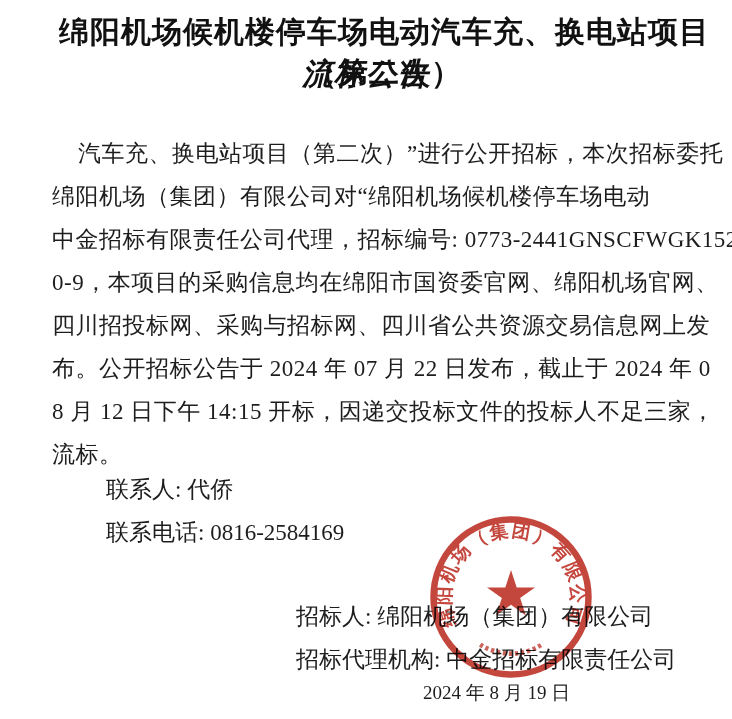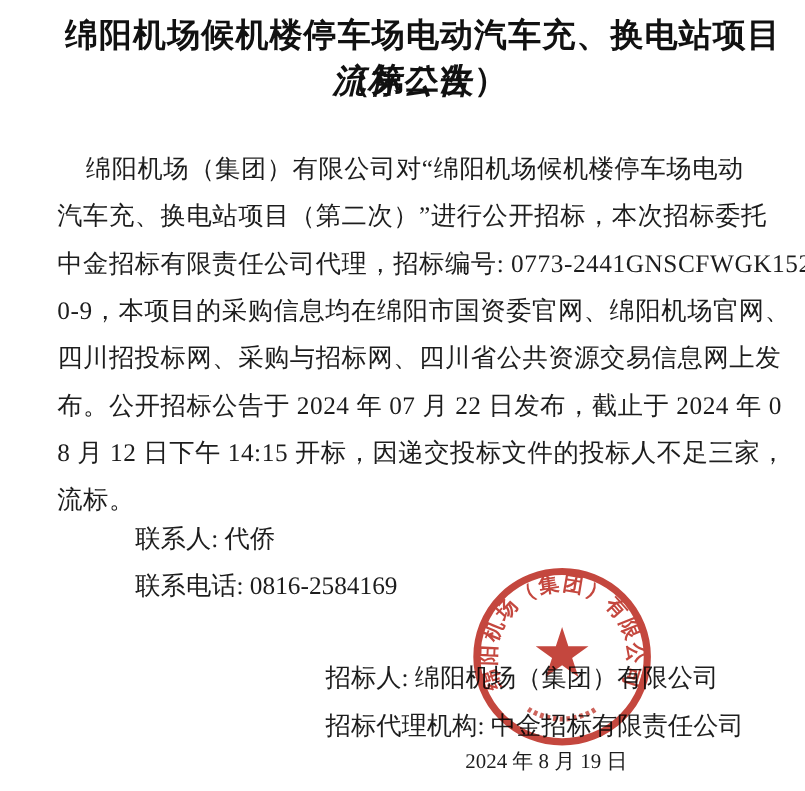--- a/index.html
+++ b/index.html
@@ -30,21 +30,21 @@
     width: 614px;
     font-size: 23px;
     line-height: 43px;
     letter-spacing: 0.5px;
   }
   .paragraph .bodyline { height: 43px; white-space: nowrap; }
   .paragraph .bodyline:first-child { text-indent: 26px; }
 
   .contact-block {
     position: absolute;
-    left: 123px; top: 468px;
+    left: 106px; top: 468px;
     font-size: 23px;
     line-height: 43px;
   }
 
   .signature-block {
     position: absolute;
     left: 296px; top: 595px;
     font-size: 23px;
     line-height: 43px;
   }
@@ -68,22 +68,22 @@
 </head>
 <body>
 
 <div class="page">
 
   <div class="title title-line1">绵阳机场候机楼停车场电动汽车充、换电站项目（第二次）</div>
 
   <div class="title title-line2">流标公告</div>
 
   <div class="paragraph">
+      <div class="bodyline">汽车充、换电站项目（第二次）”进行公开招标，本次招标委托</div>
       <div class="bodyline">绵阳机场（集团）有限公司对“绵阳机场候机楼停车场电动</div>
-      <div class="bodyline">汽车充、换电站项目（第二次）”进行公开招标，本次招标委托</div>
       <div class="bodyline">中金招标有限责任公司代理，招标编号: 0773-2441GNSCFWGK152</div>
       <div class="bodyline">0-9，本项目的采购信息均在绵阳市国资委官网、绵阳机场官网、</div>
       <div class="bodyline">四川招投标网、采购与招标网、四川省公共资源交易信息网上发</div>
       <div class="bodyline">布。公开招标公告于 2024 年 07 月 22 日发布，截止于 2024 年 0</div>
       <div class="bodyline">8 月 12 日下午 14:15 开标，因递交投标文件的投标人不足三家，</div>
       <div class="bodyline">流标。</div>
     </div>
 
   <div class="contact-block">
     <div>联系人: 代侨</div>

